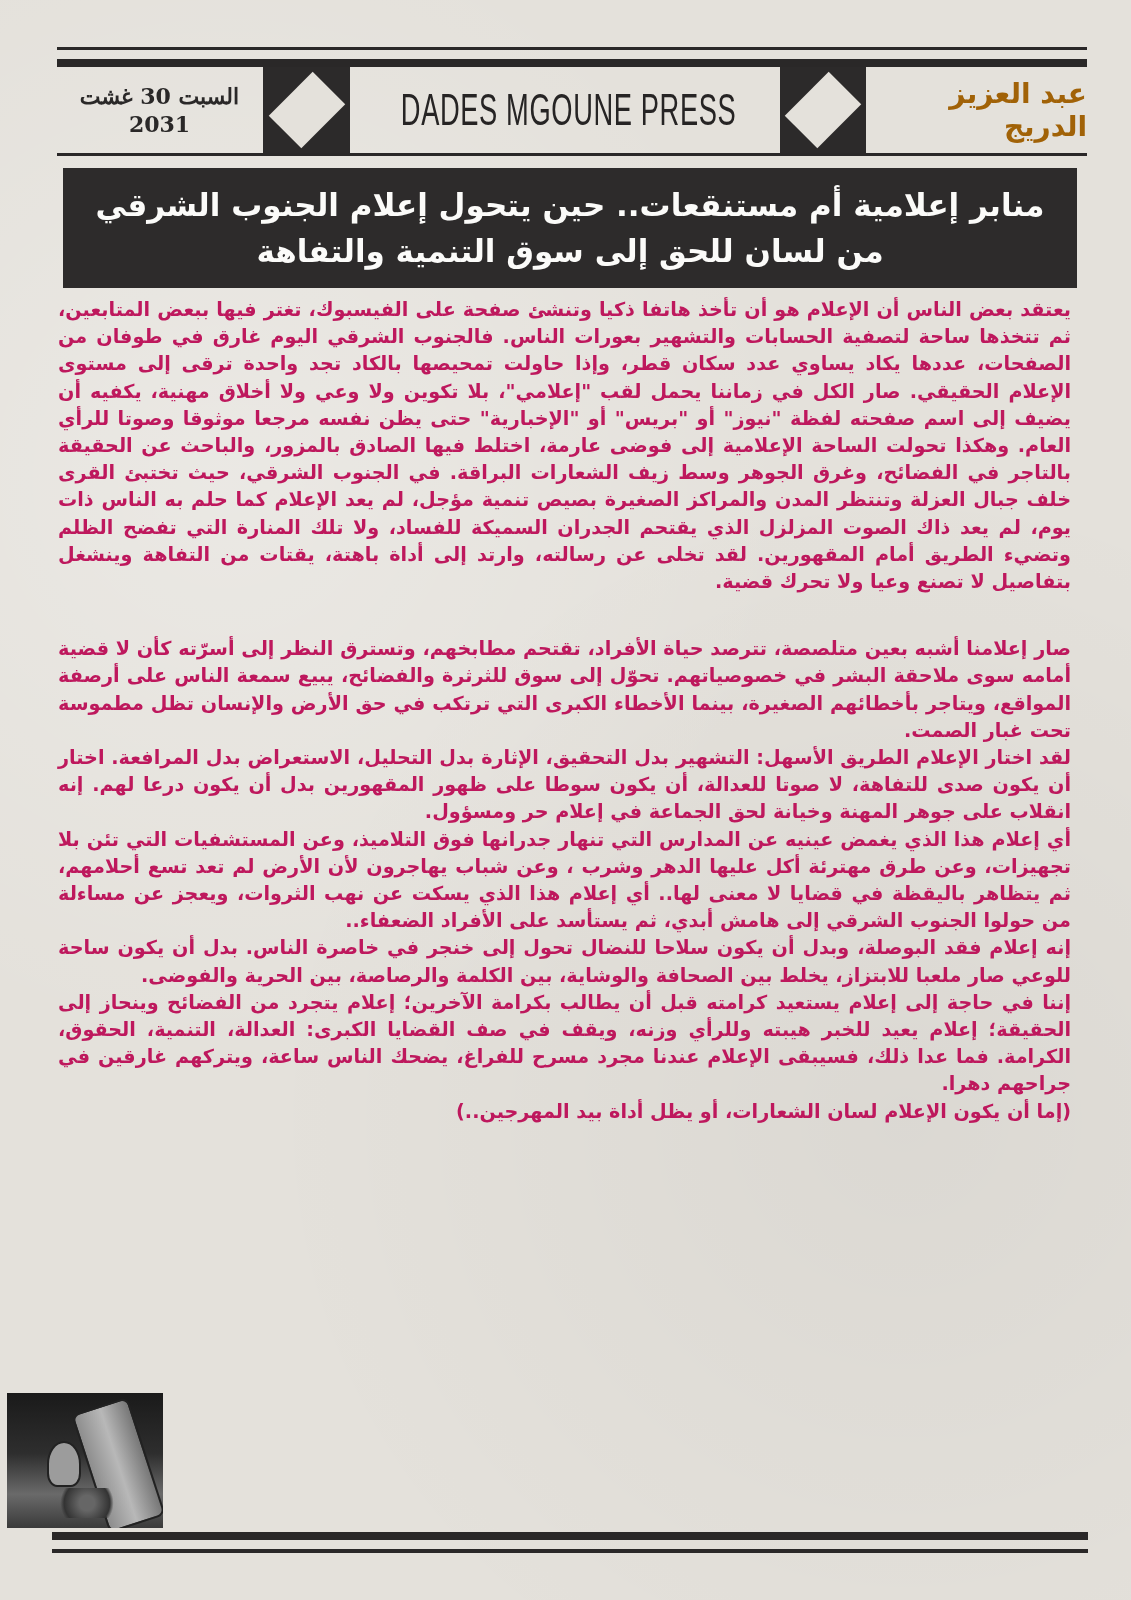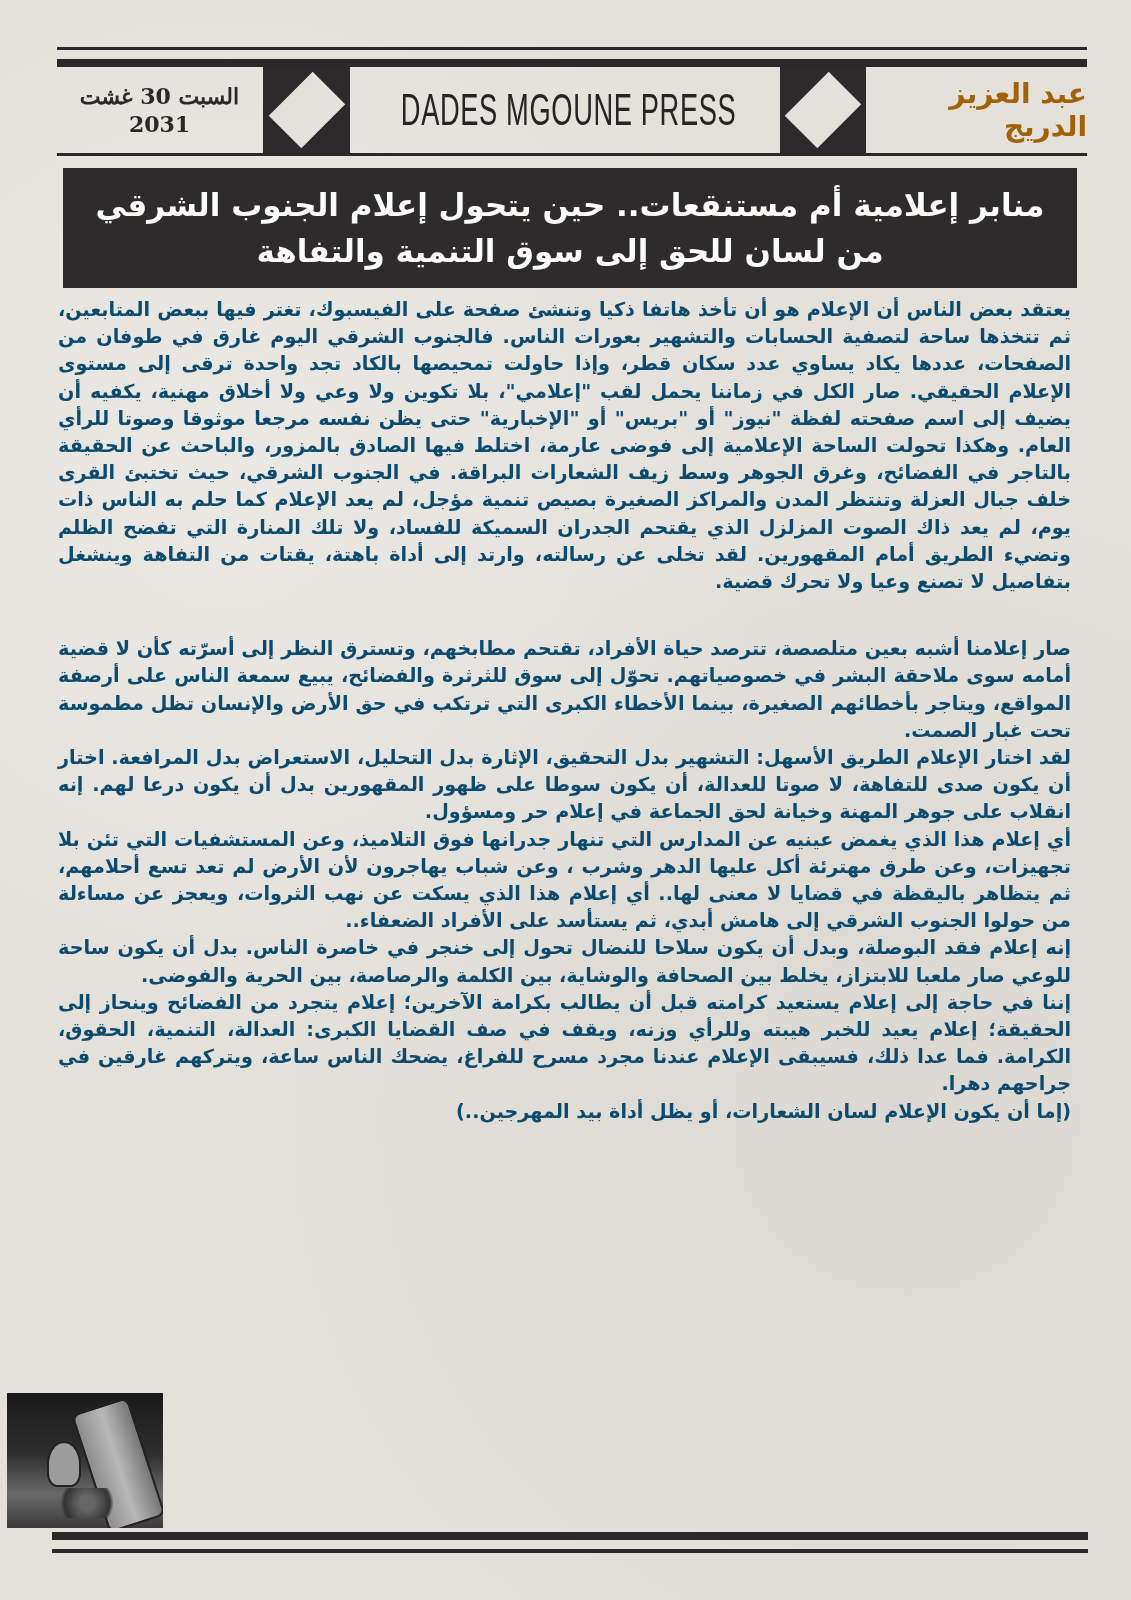--- a/index.html
+++ b/index.html
@@ -23,21 +23,21 @@
   .date { font-family:"DejaVu Serif", serif; font-weight:bold; font-size:22px; text-align:center; line-height:28px; direction:rtl; color:#2a2828; }
   .author { font-family:"DejaVu Sans", sans-serif; font-weight:bold; font-size:28px; direction:rtl; color:#a16207;margin-left:32px; }
   .title-box {
     position:absolute; left:63px; top:168px; width:1014px; height:120px;
     background:#2d2b2b; color:#fbfbf9; direction:rtl; text-align:center;
     display:flex; flex-direction:column; justify-content:center;
     font-weight:bold; font-size:31px; line-height:46px;
   }
   .article {
     position:absolute; left:58px; right:60px; top:296px; direction:rtl; text-align:justify;
-    font-weight:bold; font-size:19.2px; line-height:27.2px; color:#0c4a6e;
+    font-weight:bold; font-size:19.2px; line-height:27.2px; color:#be185d;
   }
   .article p { margin:0; text-align-last:right; }
   .article p.gap { margin-top:40px; }
   .cartoon {
     position:absolute; left:7px; top:1393px; width:156px; height:135px;
     background:linear-gradient(180deg,#1a1a1a 0%,#2e2e2e 45%,#6a6a6a 75%,#3a3a3a 100%);
     overflow:hidden;
   }
   .cartoon .bin {
     position:absolute; left:82px; top:10px; width:55px; height:120px;

